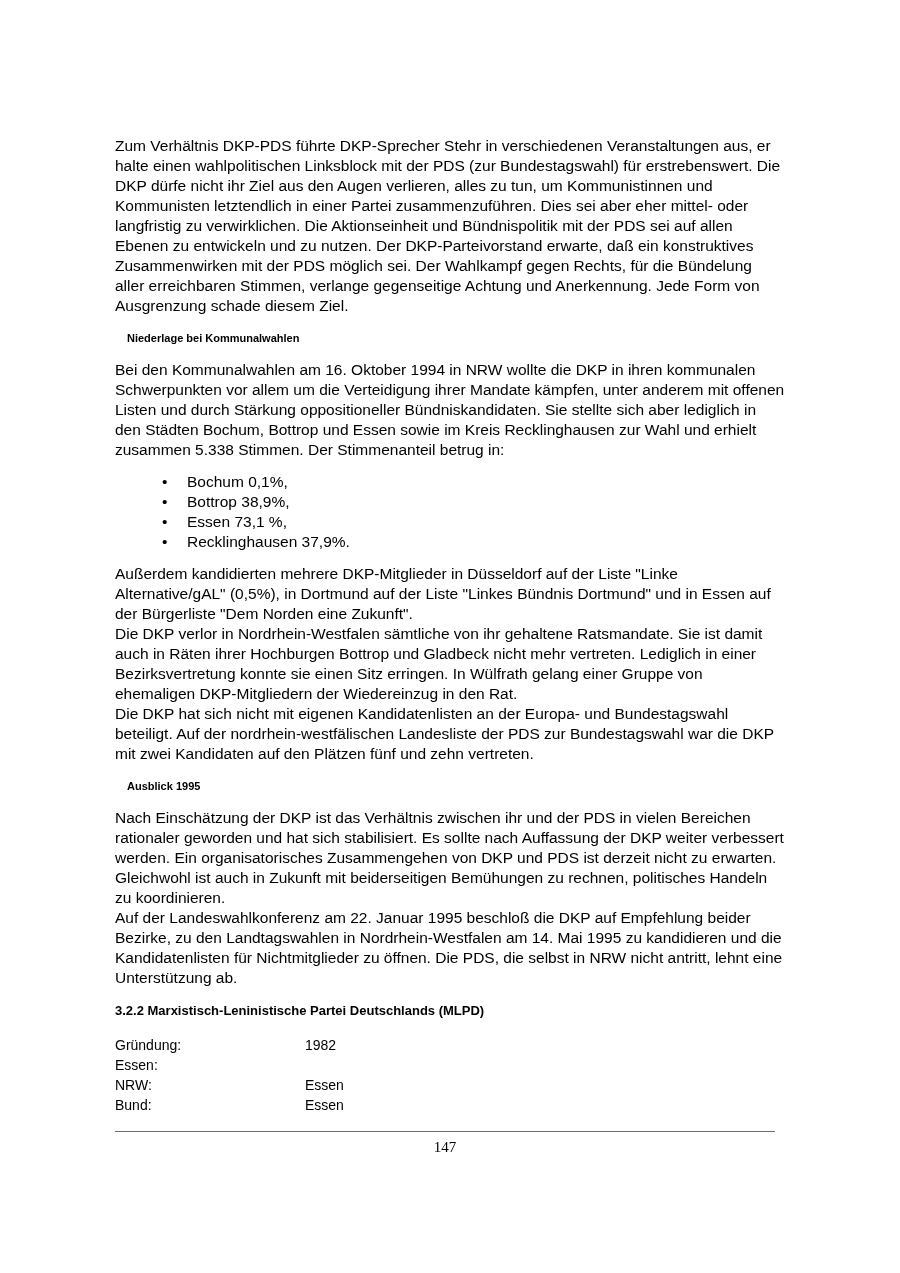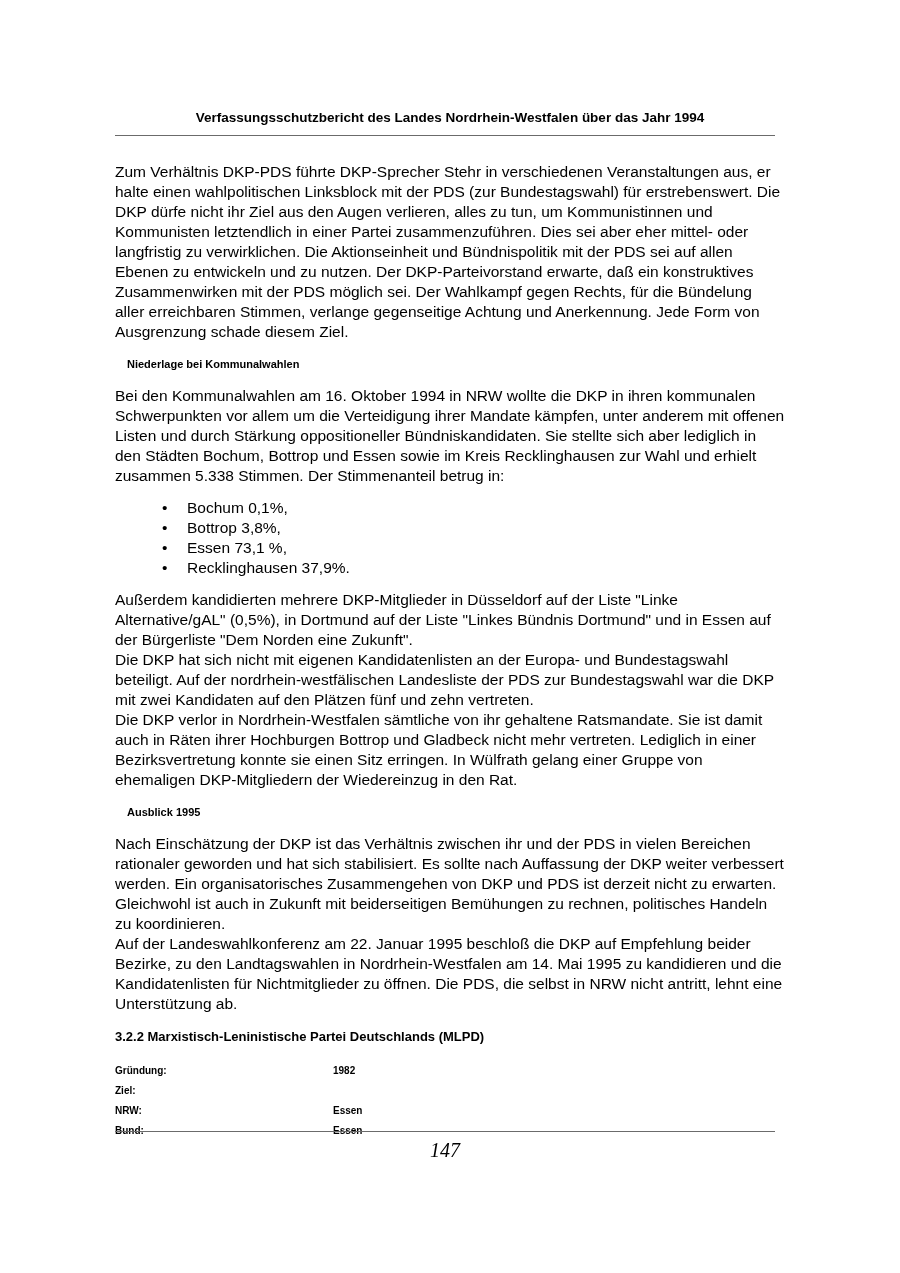--- a/index.html
+++ b/index.html
@@ -54,92 +54,86 @@
     top: 0;
   }
   .subsection-heading {
     text-align: left;
     font-weight: 700;
     font-size: 13px;
     line-height: 16px;
     margin: 15px 0 16px 0;
   }
   .info-table {
-    font-size: 10px;
+    font-size: 14px;
     line-height: 20px;
-    font-weight: bold;
   }
   .info-row { display: flex; }
   .info-label { width: 190px; flex: 0 0 190px; }
-  .info-value { flex: 1; margin-left: 28px; }
+  .info-value { flex: 1; }
   .doc-footer {
     position: absolute;
     left: 115px;
     width: 660px;
     top: 1131px;
   }
   .footer-rule {
     border: none;
     border-top: 1px solid #6b6b6b;
     margin: 0;
     height: 0;
   }
   .page-number {
     text-align: center;
     font-family: "Liberation Serif", serif;
-    font-size: 20px;
+    font-size: 15px;
     margin-top: 7px;
-    font-style: italic;
   }
 </style>
 </head>
 <body>
 
 <div class="page">
 
-  <div class="doc-header">
-    <div class="doc-header-title">Verfassungsschutzbericht des Landes Nordrhein-Westfalen über das Jahr 1994</div>
-    <hr class="header-rule">
-  </div>
 
   <div class="body-text">
     <p>Zum Verhältnis DKP-PDS führte DKP-Sprecher Stehr in verschiedenen Veranstaltungen aus, er halte einen wahlpolitischen Linksblock mit der PDS (zur Bundestagswahl) für erstrebenswert. Die DKP dürfe nicht ihr Ziel aus den Augen verlieren, alles zu tun, um Kommunistinnen und Kommunisten letztendlich in einer Partei zusammenzuführen. Dies sei aber eher mittel- oder langfristig zu verwirklichen. Die Aktionseinheit und Bündnispolitik mit der PDS sei auf allen Ebenen zu entwickeln und zu nutzen. Der DKP-Parteivorstand erwarte, daß ein konstruktives Zusammenwirken mit der PDS möglich sei. Der Wahlkampf gegen Rechts, für die Bündelung aller erreichbaren Stimmen, verlange gegenseitige Achtung und Anerkennung. Jede Form von Ausgrenzung schade diesem Ziel.</p>
 
     <h3>Niederlage bei Kommunalwahlen</h3>
 
     <p>Bei den Kommunalwahlen am 16. Oktober 1994 in NRW wollte die DKP in ihren kommunalen Schwerpunkten vor allem um die Verteidigung ihrer Mandate kämpfen, unter anderem mit offenen Listen und durch Stärkung oppositioneller Bündniskandidaten. Sie stellte sich aber lediglich in den Städten Bochum, Bottrop und Essen sowie im Kreis Recklinghausen zur Wahl und erhielt zusammen 5.338 Stimmen. Der Stimmenanteil betrug in:</p>
 
     <ul class="bullets">
       <li>Bochum 0,1%,</li>
-      <li>Bottrop 3,8%,</li>
+      <li>Bottrop 38,9%,</li>
       <li>Essen 73,1 %,</li>
       <li>Recklinghausen 37,9%.</li>
     </ul>
 
     <p>Außerdem kandidierten mehrere DKP-Mitglieder in Düsseldorf auf der Liste "Linke Alternative/gAL" (0,5%), in Dortmund auf der Liste "Linkes Bündnis Dortmund" und in Essen auf der Bürgerliste "Dem Norden eine Zukunft".</p>
 
+    <p>Die DKP verlor in Nordrhein-Westfalen sämtliche von ihr gehaltene Ratsmandate. Sie ist damit auch in Räten ihrer Hochburgen Bottrop und Gladbeck nicht mehr vertreten. Lediglich in einer Bezirksvertretung konnte sie einen Sitz erringen. In Wülfrath gelang einer Gruppe von ehemaligen DKP-Mitgliedern der Wiedereinzug in den Rat.</p>
+
     <p>Die DKP hat sich nicht mit eigenen Kandidatenlisten an der Europa- und Bundestagswahl beteiligt. Auf der nordrhein-westfälischen Landesliste der PDS zur Bundestagswahl war die DKP mit zwei Kandidaten auf den Plätzen fünf und zehn vertreten.</p>
-
-    <p>Die DKP verlor in Nordrhein-Westfalen sämtliche von ihr gehaltene Ratsmandate. Sie ist damit auch in Räten ihrer Hochburgen Bottrop und Gladbeck nicht mehr vertreten. Lediglich in einer Bezirksvertretung konnte sie einen Sitz erringen. In Wülfrath gelang einer Gruppe von ehemaligen DKP-Mitgliedern der Wiedereinzug in den Rat.</p>
 
     <h3>Ausblick 1995</h3>
 
     <p>Nach Einschätzung der DKP ist das Verhältnis zwischen ihr und der PDS in vielen Bereichen rationaler geworden und hat sich stabilisiert. Es sollte nach Auffassung der DKP weiter verbessert werden. Ein organisatorisches Zusammengehen von DKP und PDS ist derzeit nicht zu erwarten. Gleichwohl ist auch in Zukunft mit beiderseitigen Bemühungen zu rechnen, politisches Handeln zu koordinieren.</p>
 
     <p>Auf der Landeswahlkonferenz am 22. Januar 1995 beschloß die DKP auf Empfehlung beider Bezirke, zu den Landtagswahlen in Nordrhein-Westfalen am 14. Mai 1995 zu kandidieren und die Kandidatenlisten für Nichtmitglieder zu öffnen. Die PDS, die selbst in NRW nicht antritt, lehnt eine Unterstützung ab.</p>
 
     <div class="subsection-heading">3.2.2 Marxistisch-Leninistische Partei Deutschlands (MLPD)</div>
 
     <div class="info-table">
       <div class="info-row">
         <span class="info-label">Gründung:</span>
         <span class="info-value">1982</span>
       </div>
       <div class="info-row">
-        <span class="info-label">Ziel:</span>
+        <span class="info-label">Essen:</span>
         <span class="info-value"></span>
       </div>
       <div class="info-row">
         <span class="info-label">NRW:</span>
         <span class="info-value">Essen</span>
       </div>
       <div class="info-row">
         <span class="info-label">Bund:</span>
         <span class="info-value">Essen</span>
       </div>

